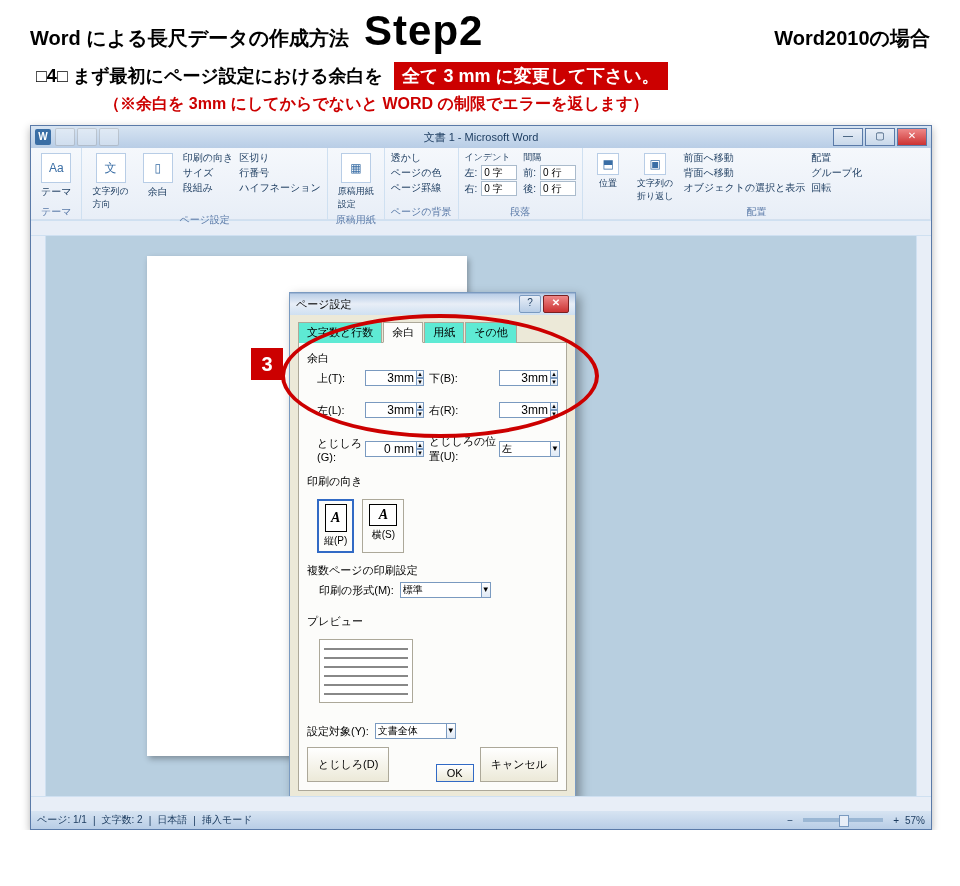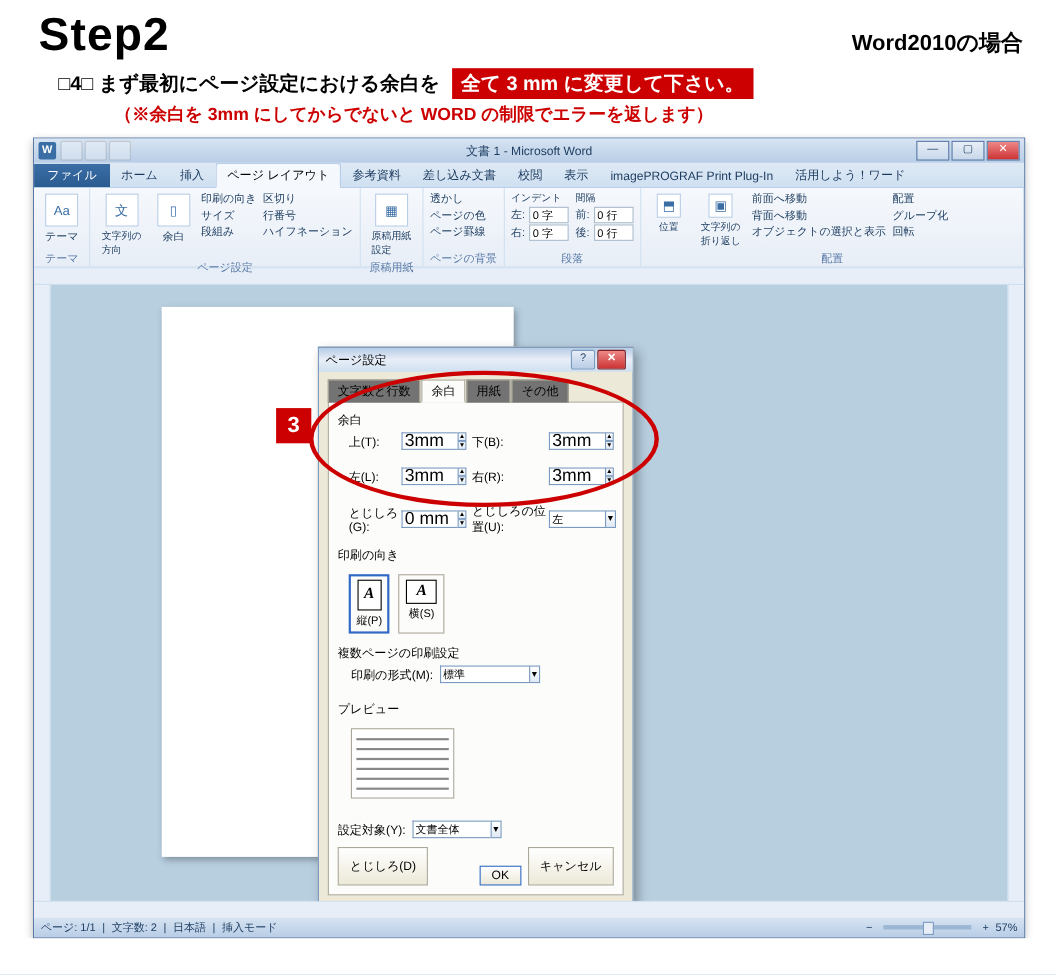--- a/index.html
+++ b/index.html
@@ -34,21 +34,21 @@
     margin-left: 5px;
   }
   .title-right {
     margin-left: auto;
     font-weight: bold;
     font-size: 20px;
   }
   .instr-line {
     font-weight: bold;
     font-size: 18px;
-    margin: 4px 0 4px 23px;
+    margin: 4px 0 4px 6px;
   }
   .instr-badge {
     display: inline-block;
     background: #cc0000;
     color: #fff;
     padding: 2px 8px;
     margin-left: 6px;
   }
   .instr-note {
     color: #cc0000;
@@ -242,21 +242,21 @@
     color:#fff; font:bold 10px/14px Arial; text-align:center;
     border-radius:2px;
   }
 
   .dlg-body { padding:6px 8px 8px 8px; }
   .dlg-tabs { display:flex; }
   .dlg-tab {
     padding:2px 8px;
     border:1px solid #aca899;
     border-bottom:none;
-    background:#737373;
+    background:#5eead4;
     margin-right:1px;
     font-size:11px;
     position:relative;
     top:1px;
   }
   .dlg-tab.active {
     background:#fcfcfa;
     border-bottom:1px solid #fcfcfa;
   }
   .dlg-panel {
@@ -269,21 +269,21 @@
     grid-template-columns: 48px 52px 12px 70px 52px 12px;
     row-gap:16px;
     align-items:center;
     font-size:11px;
   }
   .spinbox {
     display:flex; height:16px;
   }
   .spinbox input {
     width:46px; border:1px solid #7a9ac0; border-right:none;
-    font-size:16px; padding:0 2px;
+    font-size:12px; padding:0 2px;text-align:right;
   }
   .spin-btns {
     display:flex; flex-direction:column;
     width:12px;
   }
   .spin-btns div {
     flex:1; border:1px solid #7a9ac0;
     background:linear-gradient(#fff,#dfe9f5);
     font:6px/6px Arial; text-align:center;
   }
@@ -382,20 +382,21 @@
   .vscroll {
     position:absolute; right:0; top:0; bottom:0; width:14px;
     background:#e8eef7; border-left:1px solid #cfe0f1;
   }
 </style>
 </head>
 <body>
 
 <div class="doc">
   <div class="title-row">
+    <div class="title-left">Word による長尺データの作成方法</div>
     <div class="step">Step2</div>
     <div class="title-right">Word2010の場合</div>
   </div>
   <div class="instr-line">
     <span>□4□ まず最初にページ設定における余白を</span>
     <span class="instr-badge">全て 3 mm に変更して下さい。</span>
   </div>
   <div class="instr-note">（※余白を 3mm にしてからでないと WORD の制限でエラーを返します）</div>
 </div>
 
@@ -409,32 +410,20 @@
       <div class="qat-btn"></div>
     </div>
     <div class="titlebar-title">文書 1 - Microsoft Word</div>
     <div class="winbtns">
       <div class="winbtn">—</div>
       <div class="winbtn">▢</div>
       <div class="winbtn close">✕</div>
     </div>
   </div>
 
-  <div class="ribbon-tabs">
-    <div class="file-tab">ファイル</div>
-    <div class="rtab">ホーム</div>
-    <div class="rtab">挿入</div>
-    <div class="rtab active">ページ レイアウト</div>
-    <div class="rtab">参考資料</div>
-    <div class="rtab">差し込み文書</div>
-    <div class="rtab">校閲</div>
-    <div class="rtab">表示</div>
-    <div class="rtab">imagePROGRAF Print Plug-In</div>
-    <div class="rtab">活用しよう！ワード</div>
-  </div>
 
   <div class="ribbon-body">
 
     <div class="rgroup">
       <div class="rgroup-content">
         <div class="rbigbtn">
           <div class="ricon ricon-lg">Aa</div>
           <span>テーマ</span>
         </div>
       </div>

